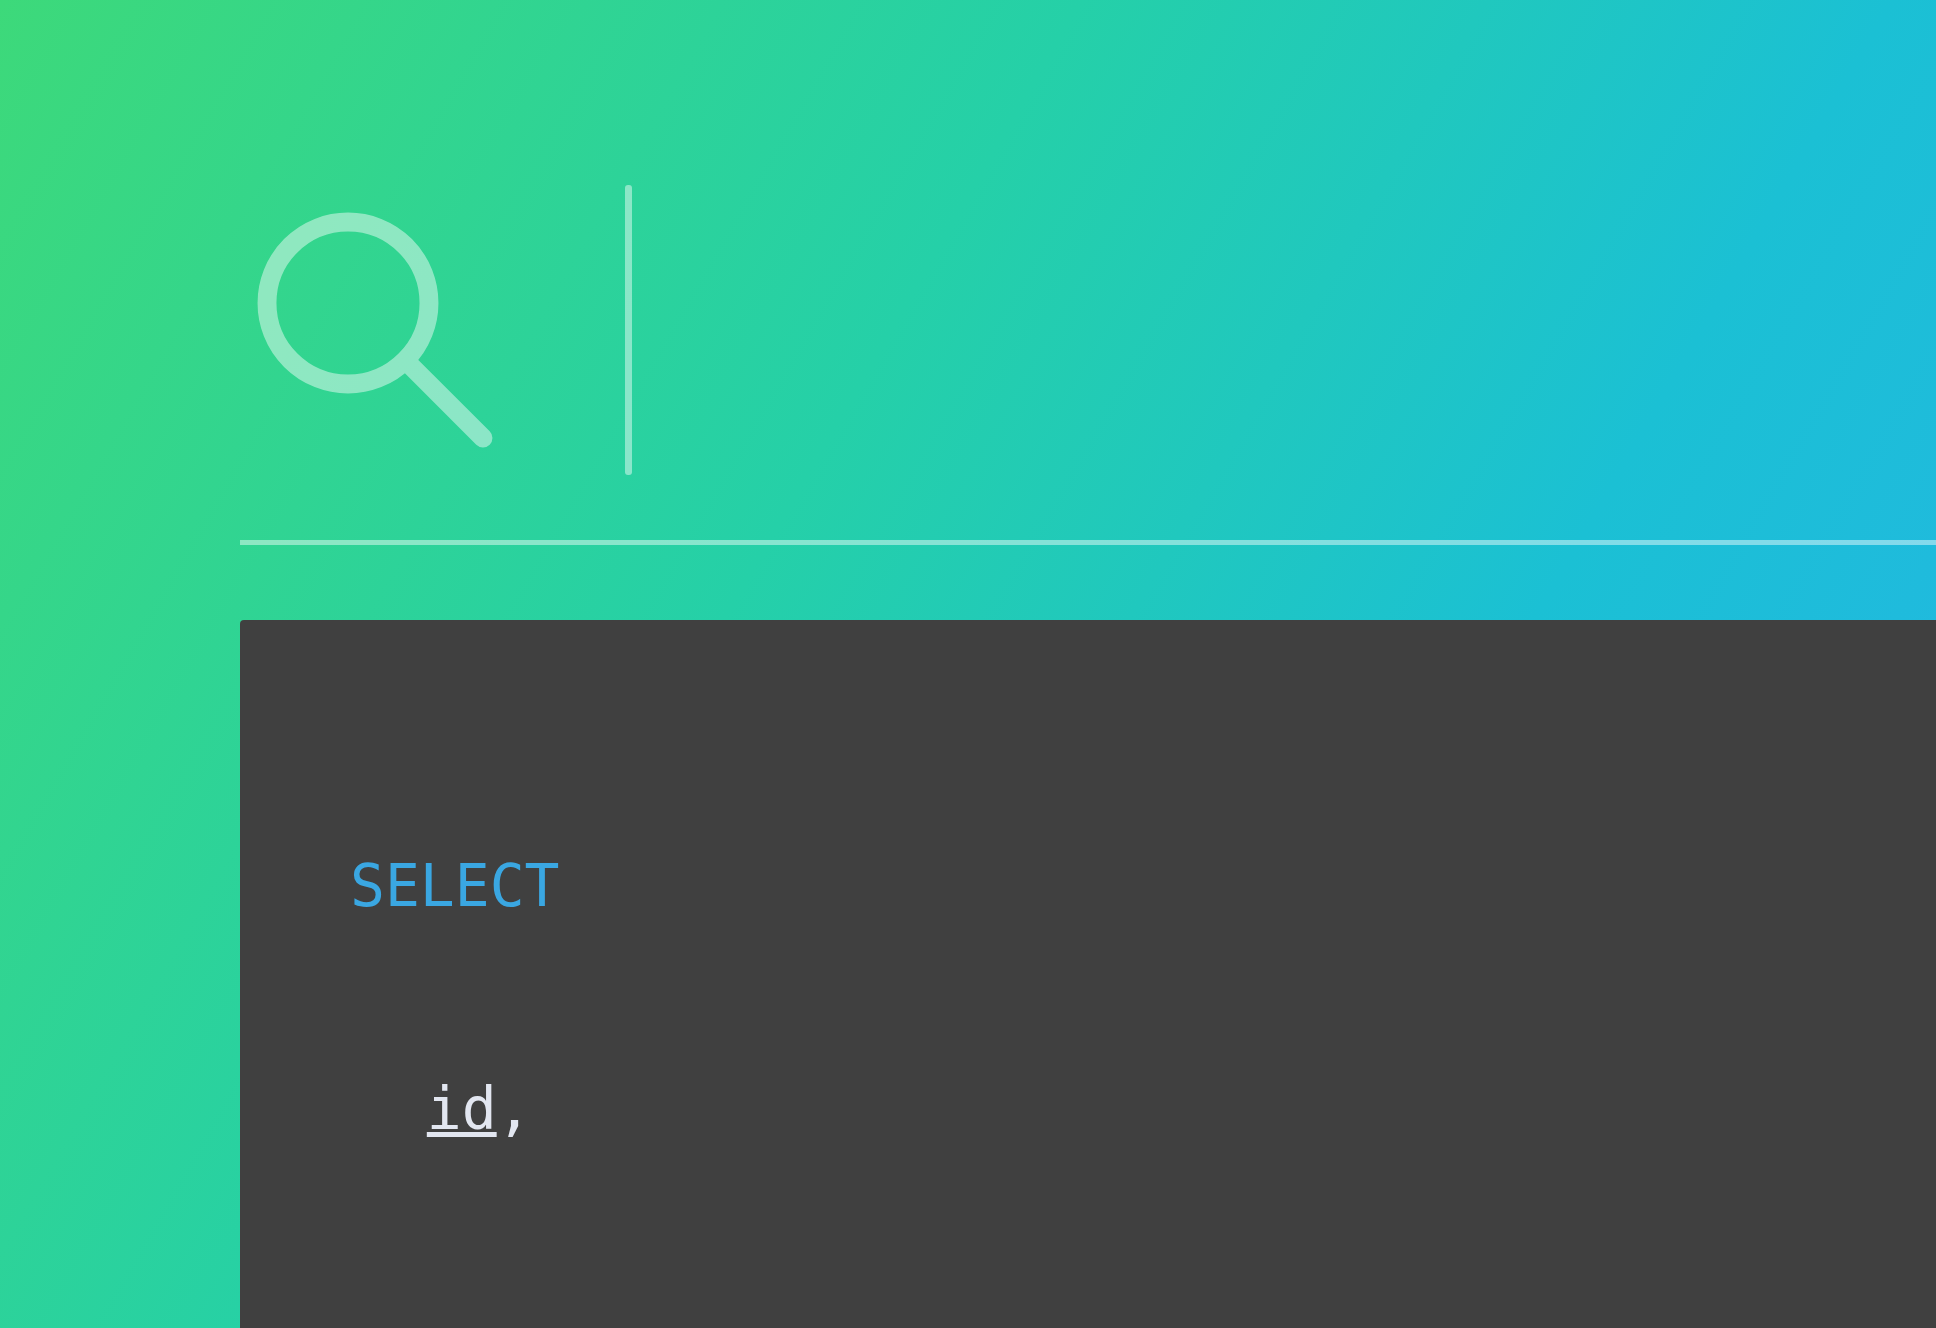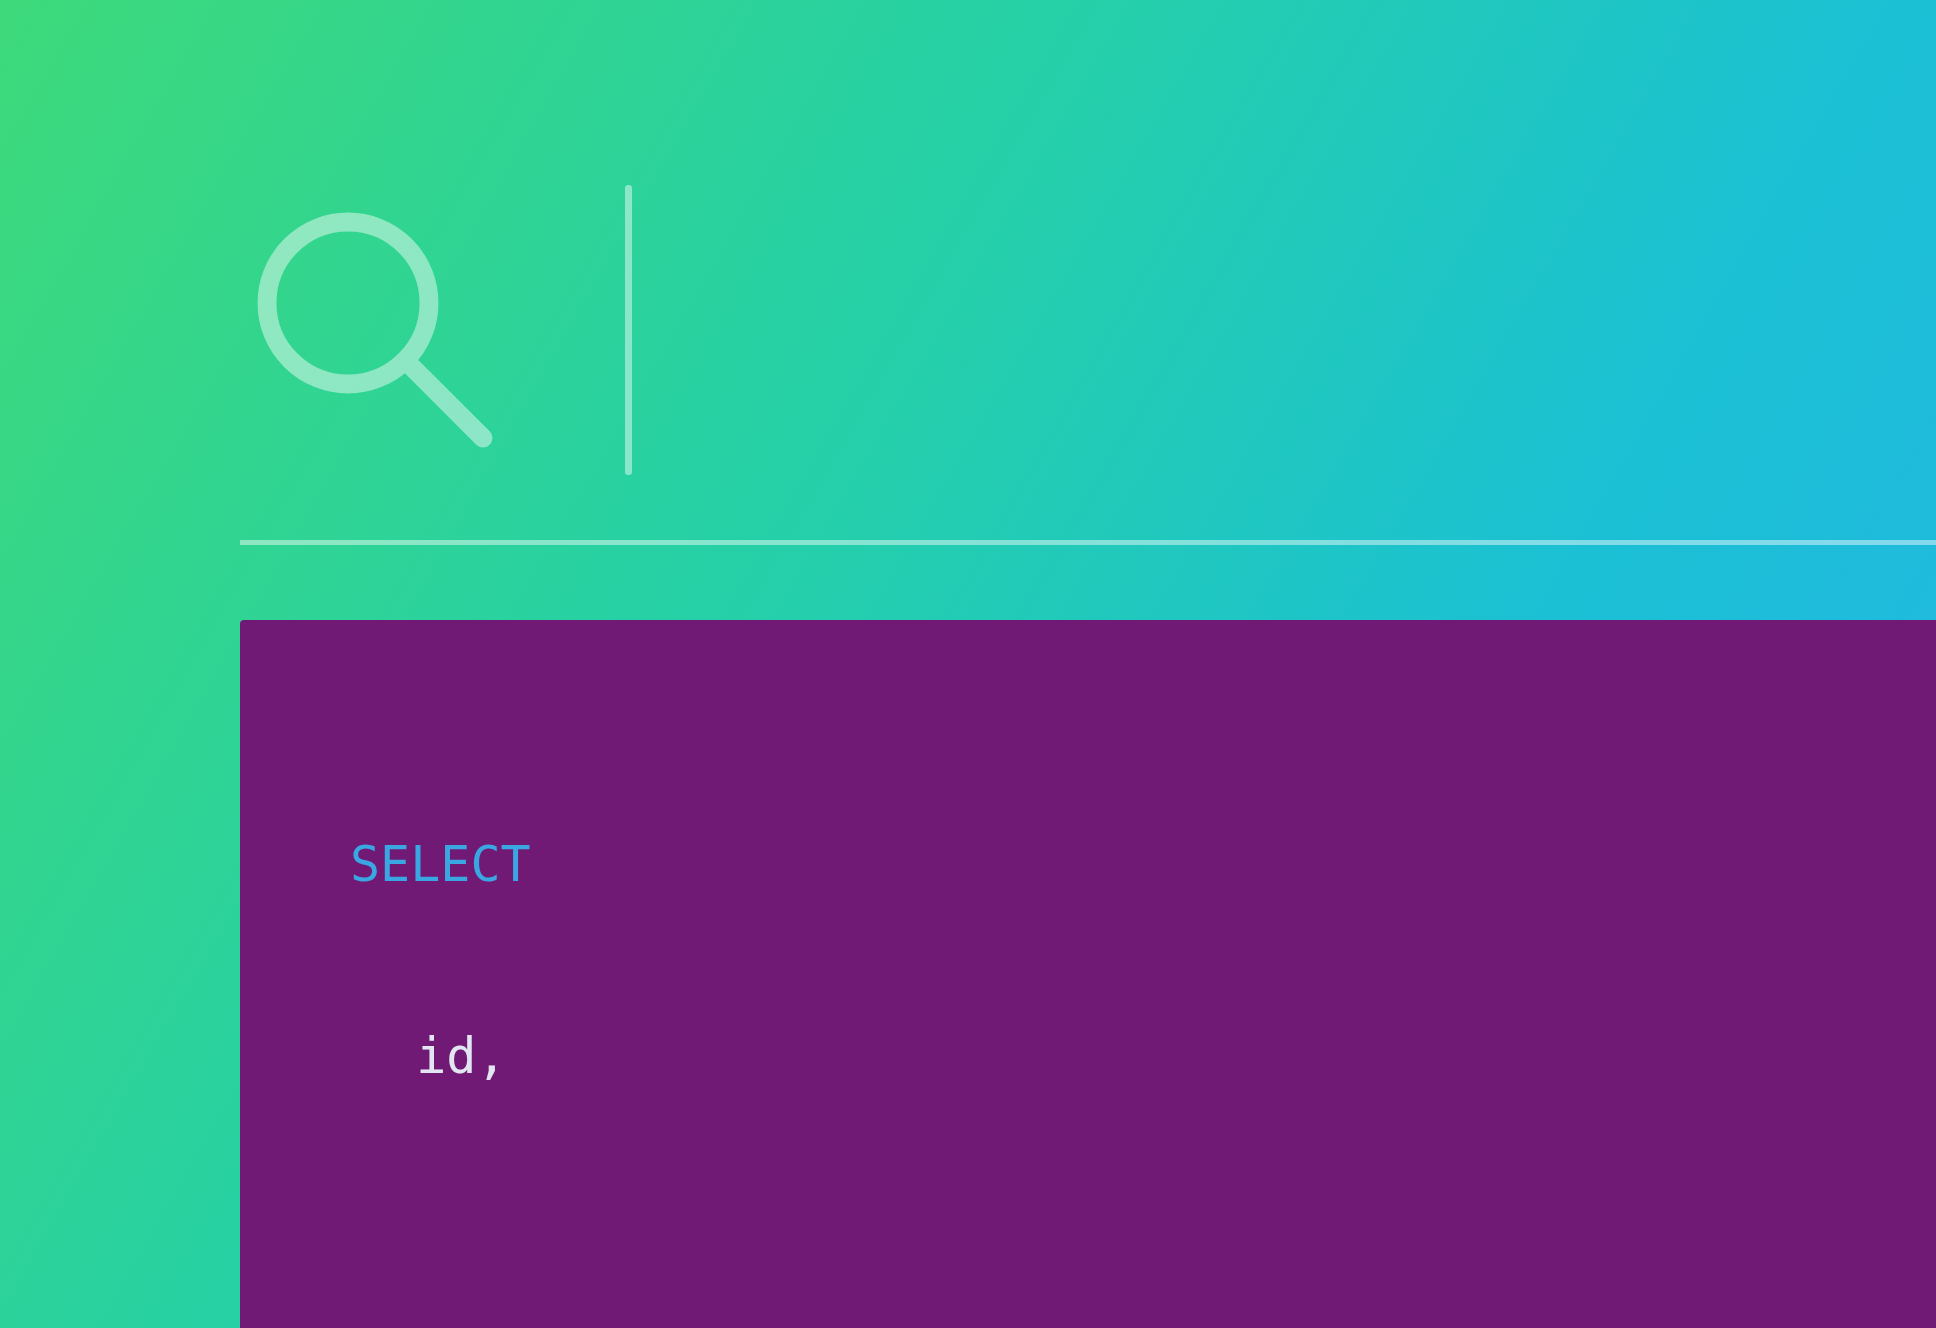--- a/index.html
+++ b/index.html
@@ -44,31 +44,31 @@
     top: 540px;
     height: 5px;
     background: rgba(255,255,255,0.45);
   }
   .code-panel {
     position: absolute;
     left: 240px;
     right: 0;
     top: 620px;
     bottom: 0;
-    background: #701a75;
+    background: #404040;
     padding: 100px 110px 0 110px;
     color: #d8dbe6;
-    font-size: 50px;
+    font-size: 58px;
     line-height: 1.92;
     white-space: pre;
     overflow: hidden;
     border-top-left-radius: 4px;
   }
   .kw     { color: #3aa7e2; }   
-  .ident  { color: #e2e6f0; }   
+  .ident  { color: #e2e6f0; text-decoration: underline; }   
   .punct  { color: #e2e6f0; }
   .indent { display:inline-block; width:2.2ch; }
   .codeline { display:block; }
 </style>
 </head>
 <body>
 
 <div class="search-row">
   <span class="search-icon-wrap">
     <svg viewBox="0 0 100 100" fill="none" stroke="currentColor" stroke-width="7">

